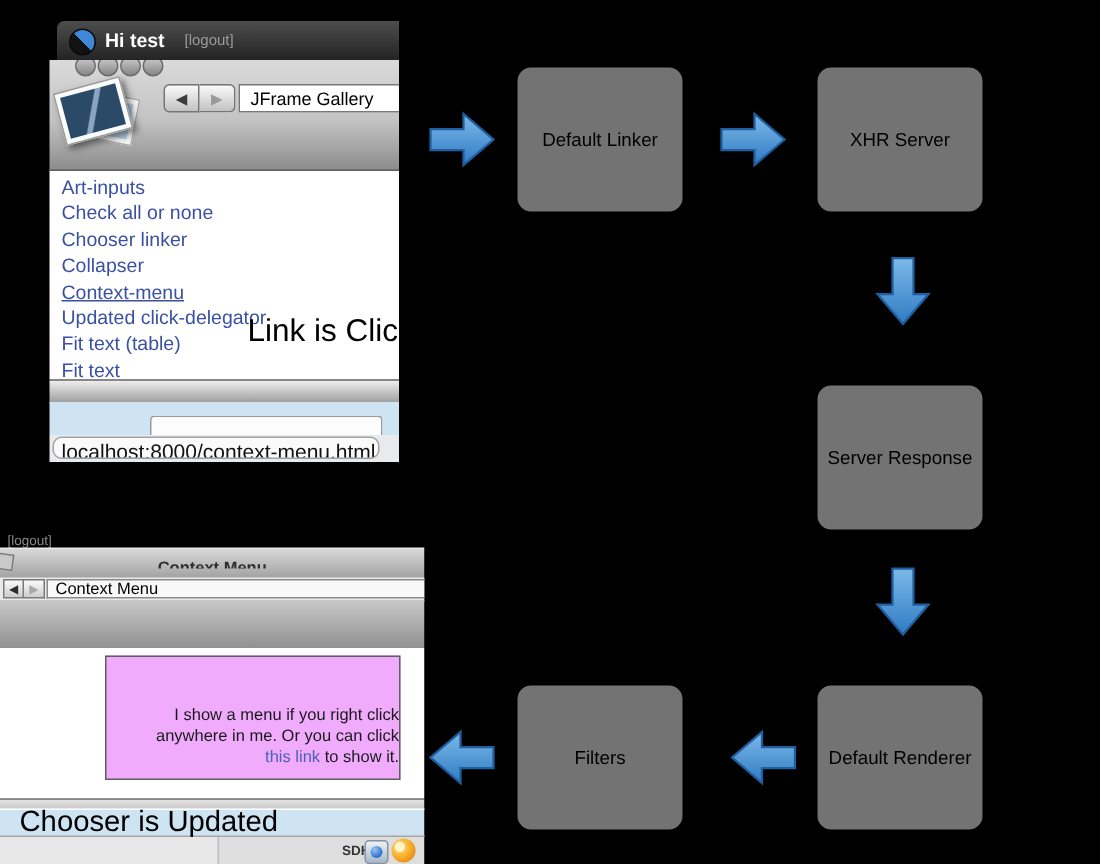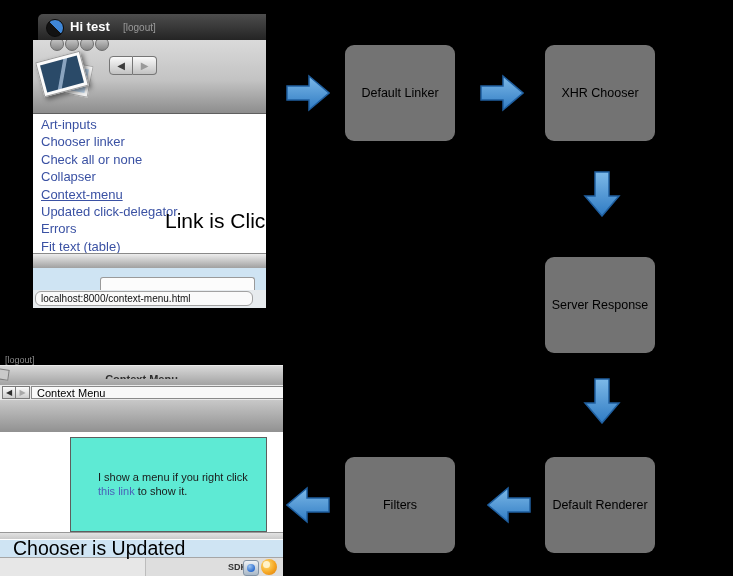--- a/index.html
+++ b/index.html
@@ -50,21 +50,21 @@
   .content-top a{display:block;color:#3a51a3;font-size:13px;line-height:17.4px;text-decoration:none;}
   .content-top a.u{text-decoration:underline;}
   .note-top{position:absolute;left:165px;top:209px;font-size:21px;color:#000;white-space:nowrap;z-index:4;}
   .divider{position:absolute;left:0;top:239px;right:0;height:15px;
     background:linear-gradient(#ededed,#9b9b9b);border-top:1px solid #8a8a8a;}
   .bluestrip{position:absolute;left:0;top:254px;right:0;height:22px;background:#cfe4f3;}
   .tab{position:absolute;left:67px;top:263px;width:153px;height:13px;background:#fcfcfc;
     border:1px solid #9a9a9a;border-bottom:none;border-radius:3px 3px 0 0;}
   .statusrow{position:absolute;left:0;top:276px;right:0;height:18px;background:#e7ebee;}
   .statusbox{position:absolute;left:2px;top:1px;width:218px;height:15px;background:#fafafa;
-    border:1px solid #a2a2a2;border-radius:6px;font-size:10px;color:#111;
+    border:1px solid #a2a2a2;border-radius:6px;font-size:14px;color:#111;
     padding:1px 0 0 5px;box-sizing:border-box;white-space:nowrap;overflow:hidden;}
 
   
   #shot-bottom{left:0;top:347px;width:283px;height:229px;overflow:hidden;background:#000;}
   .b-logout{position:absolute;left:5px;top:8px;font-size:9px;color:#8a8a8a;}
   .b-titlebar{position:absolute;left:0;top:18px;right:0;height:20px;
     background:linear-gradient(#d8d8d8,#a0a0a0);border-top:1px solid #e9e9e9;}
   .b-titleclip{position:absolute;left:0;right:0;top:3px;height:10px;overflow:hidden;text-align:center;}
   .b-titleclip span{display:inline-block;margin-top:-4px;font-size:11px;font-weight:bold;color:#2e2e2e;}
   .b-widget{position:absolute;left:-3px;top:3px;width:10px;height:9px;background:#c9c9c9;
@@ -76,22 +76,22 @@
     background:linear-gradient(#fbfbfb,#cdcdcd);display:flex;align-items:center;justify-content:center;
     font-size:8px;font-weight:normal;}
   .b-nav b:first-child{color:#2e2e2e;}
   .b-nav b:last-child{border-left:none;color:#a8a8a8;}
   .b-field{position:absolute;left:31px;top:1px;right:0;height:13px;background:#f8f8f8;
     border:1px solid #898989;border-right:none;font-size:11px;color:#000;line-height:12px;
     padding-left:5px;box-sizing:border-box;}
   .b-band{position:absolute;left:0;top:53px;right:0;height:32px;
     background:linear-gradient(#c8c8c8,#919191);}
   .b-content{position:absolute;left:0;top:85px;right:0;height:100px;background:#fff;}
-  .b-panel{position:absolute;left:70px;top:5px;width:197px;height:95px;background:#5eead4;
-    border:1px solid #5e5e5e;box-sizing:border-box;}
+  .b-panel{position:absolute;left:70px;top:5px;width:197px;height:83px;background:#f0abfc;
+    border:1px solid #5e5e5e;box-sizing:border-box;text-align:right;}
   .b-panel-text{padding:32px 0 0 27px;font-size:11px;line-height:14px;color:#1a1a1a;}
   .b-panel-text a{color:#4a62b8;text-decoration:none;}
   .b-thinbar{position:absolute;left:0;top:185px;right:0;height:7px;
     background:linear-gradient(#e3e3e3,#c6c6c6);border-top:1px solid #989898;}
   .b-bluebar{position:absolute;left:0;top:192px;right:0;height:18px;background:#cfe4f3;
     border-top:1px solid #fff;}
   .b-note{position:absolute;left:13px;top:190px;font-size:19.5px;color:#000;white-space:nowrap;z-index:4;}
   .b-taskbar{position:absolute;left:0;top:210px;right:0;height:19px;background:#dedede;
     border-top:1px solid #a6a6a6;}
   .b-taskseg{position:absolute;left:0;top:0;width:145px;height:19px;background:#e7e7e7;
@@ -133,47 +133,47 @@
       <span class="ph-back">
           <i></i>
         </span>
       <span class="ph-front">
           <i></i>
         </span>
       <span class="navseg">
           <b>◀</b>
           <b>▶</b>
         </span>
+      <span class="gal-select">JFrame Gallery</span>
     </div>
     <div class="content-top">
       <a>Art-inputs</a>
+      <a>Check all or none</a>
       <a>Chooser linker</a>
-      <a>Check all or none</a>
       <a>Collapser</a>
       <a class="u">Context-menu</a>
       <a>Updated click-delegator</a>
-      <a>Errors</a>
       <a>Fit text (table)</a>
       <a>Fit text</a>
     </div>
     <div class="divider"></div>
     <div class="bluestrip"></div>
     <div class="tab"></div>
     <div class="statusrow">
       <div class="statusbox">localhost:8000/context-menu.html</div>
     </div>
   </div>
   <div class="note-top">Link is Clicked</div>
 </div>
 
 <div class="flow-box" style="left:345px;top:45px">
   <span>Default Linker</span>
 </div>
 <div class="flow-box" style="left:545px;top:45px">
-  <span>XHR Chooser</span>
+  <span>XHR Server</span>
 </div>
 <div class="flow-box" style="left:545px;top:257px">
   <span>Server Response</span>
 </div>
 <div class="flow-box" style="left:545px;top:457px">
   <span>Default Renderer</span>
 </div>
 <div class="flow-box" style="left:345px;top:457px">
   <span>Filters</span>
 </div>
@@ -210,20 +210,21 @@
         <b>◀</b>
         <b>▶</b>
       </span>
     <span class="b-field">Context Menu</span>
   </div>
   <div class="b-band"></div>
   <div class="b-content">
     <div class="b-panel">
       <div class="b-panel-text">
         <div>I show a menu if you right click</div>
+        <div>anywhere in me. Or you can click</div>
         <div><a>this link</a> <span>to show it.</span></div>
       </div>
     </div>
   </div>
   <div class="b-thinbar"></div>
   <div class="b-bluebar"></div>
   <div class="b-note">Chooser is Updated</div>
   <div class="b-taskbar">
     <div class="b-taskseg"></div>
     <span class="b-sdk">SDK</span>

